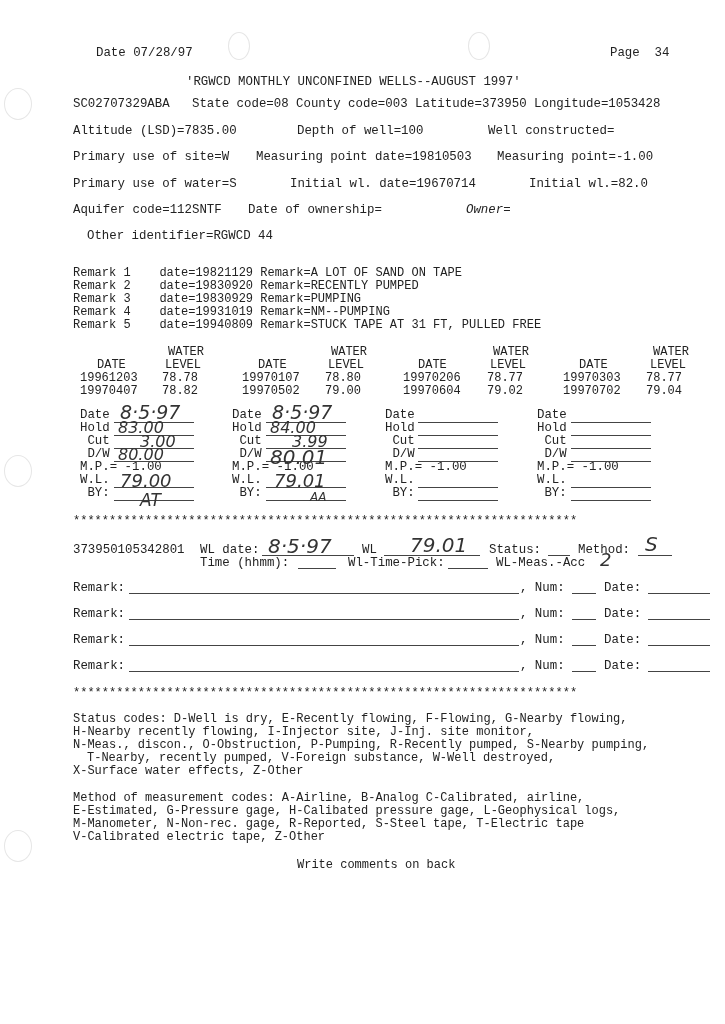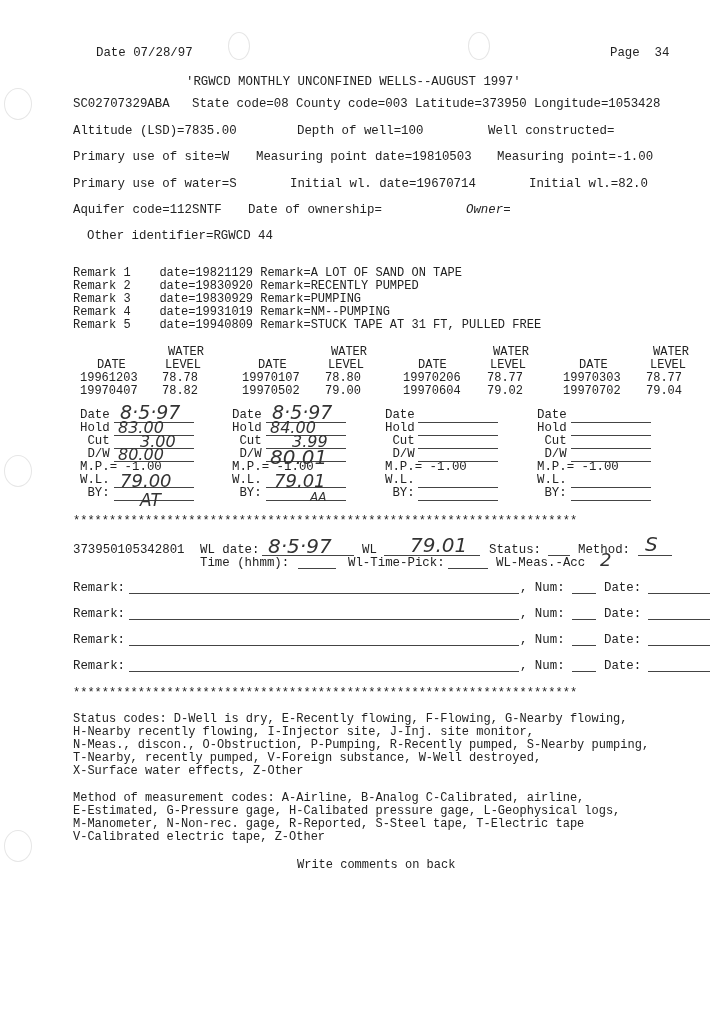--- a/index.html
+++ b/index.html
@@ -220,21 +220,21 @@
   <div class="abs" style="left:604px;top:659px;">Date:</div>
   <div class="sigline" style="left:648px;top:671px;width:62px;"></div>
 </div>
 
 <div class="stars abs" style="top:686px;">**********************************************************************</div>
 
 <div>
   <div class="abs small" style="left:73px;top:713px;">Status codes: D-Well is dry, E-Recently flowing, F-Flowing, G-Nearby flowing,</div>
   <div class="abs small" style="left:73px;top:726px;">H-Nearby recently flowing, I-Injector site, J-Inj. site monitor,</div>
   <div class="abs small" style="left:73px;top:739px;">N-Meas., discon., O-Obstruction, P-Pumping, R-Recently pumped, S-Nearby pumping,</div>
-  <div class="abs small" style="left:73px;top:752px;">T-Nearby, recently pumped, V-Foreign substance, W-Well destroyed,</div>
+  <div class="abs small" style="left:87px;top:752px;">T-Nearby, recently pumped, V-Foreign substance, W-Well destroyed,</div>
   <div class="abs small" style="left:73px;top:765px;">X-Surface water effects, Z-Other</div>
 </div>
 
 <div>
   <div class="abs small" style="left:73px;top:792px;">Method of measurement codes: A-Airline, B-Analog C-Calibrated, airline,</div>
   <div class="abs small" style="left:73px;top:805px;">E-Estimated, G-Pressure gage, H-Calibated pressure gage, L-Geophysical logs,</div>
   <div class="abs small" style="left:73px;top:818px;">M-Manometer, N-Non-rec. gage, R-Reported, S-Steel tape, T-Electric tape</div>
   <div class="abs small" style="left:73px;top:831px;">V-Calibrated electric tape, Z-Other</div>
 </div>
 

